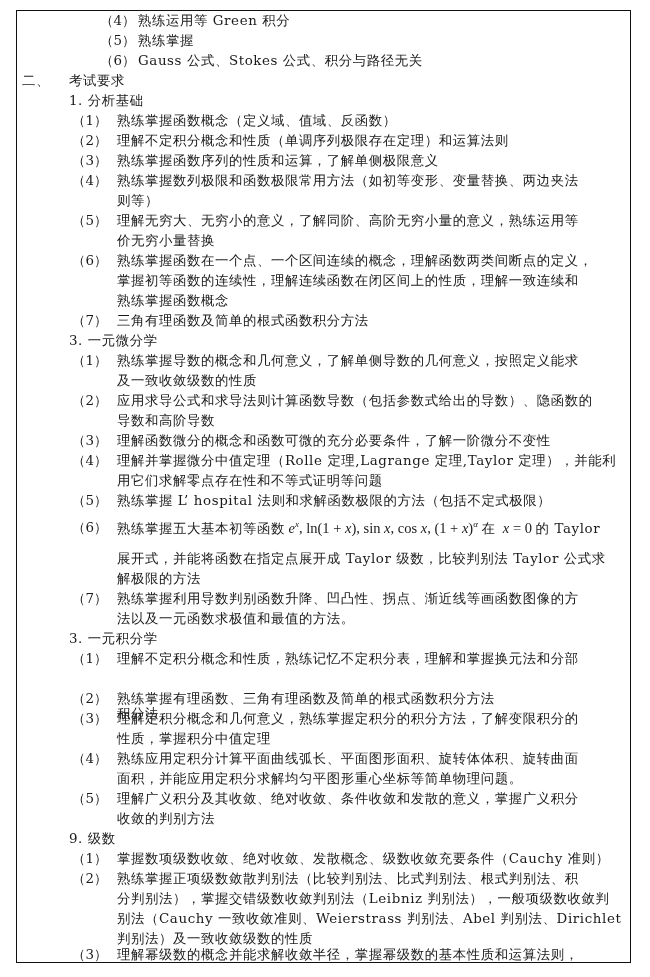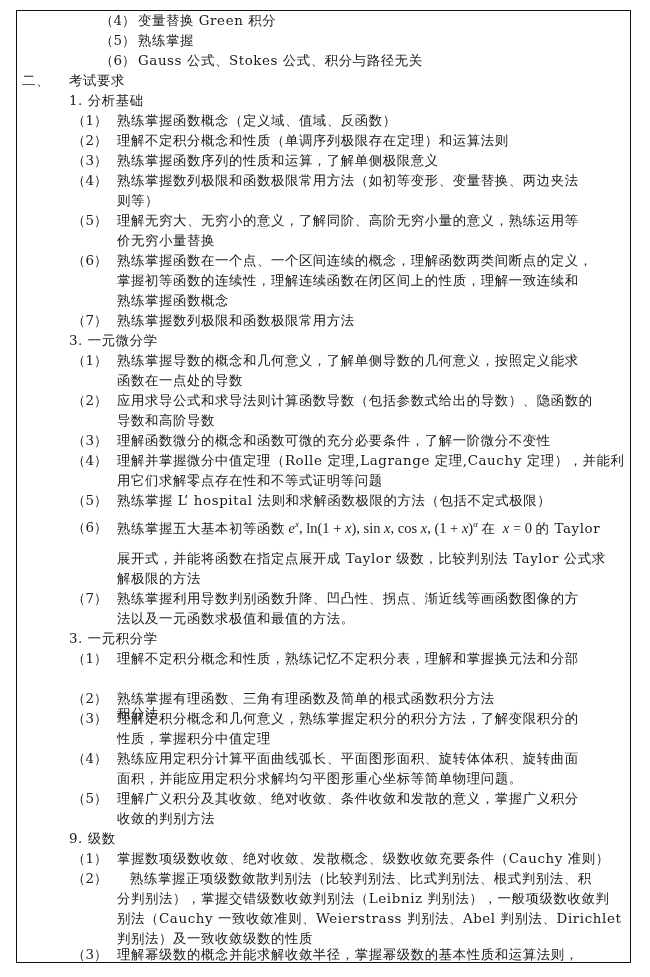--- a/index.html
+++ b/index.html
@@ -12,21 +12,21 @@
   .math { font-family: "Liberation Serif", "DejaVu Serif", serif; font-size: 14.5px; letter-spacing: 0; }
   .math i { font-style: italic; }
   sup { font-size: 9px; vertical-align: 6px; line-height: 0; }
 </style>
 </head>
 <body>
 
 <div class="frame"></div>
 
 <span class="num" style="left:100px;top:11px">（4）</span>
-<span class="line" style="left:138px;top:11px">变量替换 Green 积分</span>
+<span class="line" style="left:138px;top:11px">熟练运用等 Green 积分</span>
 <span class="num" style="left:100px;top:31px">（5）</span>
 <span class="line" style="left:138px;top:31px">熟练掌握</span>
 <span class="num" style="left:100px;top:51px">（6）</span>
 <span class="line" style="left:138px;top:51px">Gauss 公式、Stokes 公式、积分与路径无关</span>
 
 <span class="line" style="left:22px;top:71px">二、</span>
 <span class="line" style="left:69px;top:71px">考试要求</span>
 
 <span class="line" style="left:69px;top:91px">1. 分析基础</span>
 <span class="num" style="left:72px;top:111px">（1）</span>
@@ -39,33 +39,33 @@
 <span class="line" style="left:117px;top:171px">熟练掌握数列极限和函数极限常用方法（如初等变形、变量替换、两边夹法</span>
 <span class="line" style="left:117px;top:191px">则等）</span>
 <span class="num" style="left:72px;top:211px">（5）</span>
 <span class="line" style="left:117px;top:211px">理解无穷大、无穷小的意义，了解同阶、高阶无穷小量的意义，熟练运用等</span>
 <span class="line" style="left:117px;top:231px">价无穷小量替换</span>
 <span class="num" style="left:72px;top:251px">（6）</span>
 <span class="line" style="left:117px;top:251px">熟练掌握函数在一个点、一个区间连续的概念，理解函数两类间断点的定义，</span>
 <span class="line" style="left:117px;top:271px">掌握初等函数的连续性，理解连续函数在闭区间上的性质，理解一致连续和</span>
 <span class="line" style="left:117px;top:291px">熟练掌握函数概念</span>
 <span class="num" style="left:72px;top:311px">（7）</span>
-<span class="line" style="left:117px;top:311px">熟练掌握数列极限和函数极限常用方法</span>
+<span class="line" style="left:117px;top:311px">三角有理函数及简单的根式函数积分方法</span>
 
 <span class="line" style="left:69px;top:331px">3. 一元微分学</span>
 <span class="num" style="left:72px;top:351px">（1）</span>
 <span class="line" style="left:117px;top:351px">熟练掌握导数的概念和几何意义，了解单侧导数的几何意义，按照定义能求</span>
-<span class="line" style="left:117px;top:371px">函数在一点处的导数</span>
+<span class="line" style="left:117px;top:371px">及一致收敛级数的性质</span>
 <span class="num" style="left:72px;top:391px">（2）</span>
 <span class="line" style="left:117px;top:391px">应用求导公式和求导法则计算函数导数（包括参数式给出的导数）、隐函数的</span>
 <span class="line" style="left:117px;top:411px">导数和高阶导数</span>
 <span class="num" style="left:72px;top:431px">（3）</span>
 <span class="line" style="left:117px;top:431px">理解函数微分的概念和函数可微的充分必要条件，了解一阶微分不变性</span>
 <span class="num" style="left:72px;top:451px">（4）</span>
-<span class="line" style="left:117px;top:451px">理解并掌握微分中值定理（Rolle 定理,Lagrange 定理,Cauchy 定理），并能利</span>
+<span class="line" style="left:117px;top:451px">理解并掌握微分中值定理（Rolle 定理,Lagrange 定理,Taylor 定理），并能利</span>
 <span class="line" style="left:117px;top:471px">用它们求解零点存在性和不等式证明等问题</span>
 <span class="num" style="left:72px;top:491px">（5）</span>
 <span class="line" style="left:117px;top:491px">熟练掌握 L’ hospital 法则和求解函数极限的方法（包括不定式极限）</span>
 
 <span class="num" style="left:72px;top:518px">（6）</span>
 <span class="line" style="left:117px;top:518px"><span>熟练掌握五大基本初等函数</span><span class="math"> <i>e</i><sup><i>x</i></sup>, ln(1 + <i>x</i>), sin <i>x</i>, cos <i>x</i>, (1 + <i>x</i>)<sup><i>α</i></sup> </span><span>在</span><span class="math">&nbsp;&nbsp;<i>x</i> = 0 </span><span>的 Taylor</span></span>
 <span class="line" style="left:117px;top:549px">展开式，并能将函数在指定点展开成 Taylor 级数，比较判别法 Taylor 公式求</span>
 <span class="line" style="left:117px;top:569px">解极限的方法</span>
 <span class="num" style="left:72px;top:589px">（7）</span>
 <span class="line" style="left:117px;top:589px">熟练掌握利用导数判别函数升降、凹凸性、拐点、渐近线等画函数图像的方</span>
@@ -84,18 +84,18 @@
 <span class="line" style="left:117px;top:749px">熟练应用定积分计算平面曲线弧长、平面图形面积、旋转体体积、旋转曲面</span>
 <span class="line" style="left:117px;top:769px">面积，并能应用定积分求解均匀平图形重心坐标等简单物理问题。</span>
 <span class="num" style="left:72px;top:789px">（5）</span>
 <span class="line" style="left:117px;top:789px">理解广义积分及其收敛、绝对收敛、条件收敛和发散的意义，掌握广义积分</span>
 <span class="line" style="left:117px;top:809px">收敛的判别方法</span>
 
 <span class="line" style="left:69px;top:829px">9. 级数</span>
 <span class="num" style="left:72px;top:849px">（1）</span>
 <span class="line" style="left:117px;top:849px">掌握数项级数收敛、绝对收敛、发散概念、级数收敛充要条件（Cauchy 准则）</span>
 <span class="num" style="left:72px;top:869px">（2）</span>
-<span class="line" style="left:130px;top:869px">熟练掌握正项级数敛散判别法（比较判别法、比式判别法、根式判别法、积</span>
+<span class="line" style="left:117px;top:869px">熟练掌握正项级数敛散判别法（比较判别法、比式判别法、根式判别法、积</span>
 <span class="line" style="left:117px;top:889px">分判别法），掌握交错级数收敛判别法（Leibniz 判别法），一般项级数收敛判</span>
 <span class="line" style="left:117px;top:909px">别法（Cauchy 一致收敛准则、Weierstrass 判别法、Abel 判别法、Dirichlet</span>
 <span class="line" style="left:117px;top:929px">判别法）及一致收敛级数的性质</span>
 <span class="num" style="left:72px;top:945px">（3）</span>
 <span class="line" style="left:117px;top:945px">理解幂级数的概念并能求解收敛半径，掌握幂级数的基本性质和运算法则，</span>
 
 </body></html>

